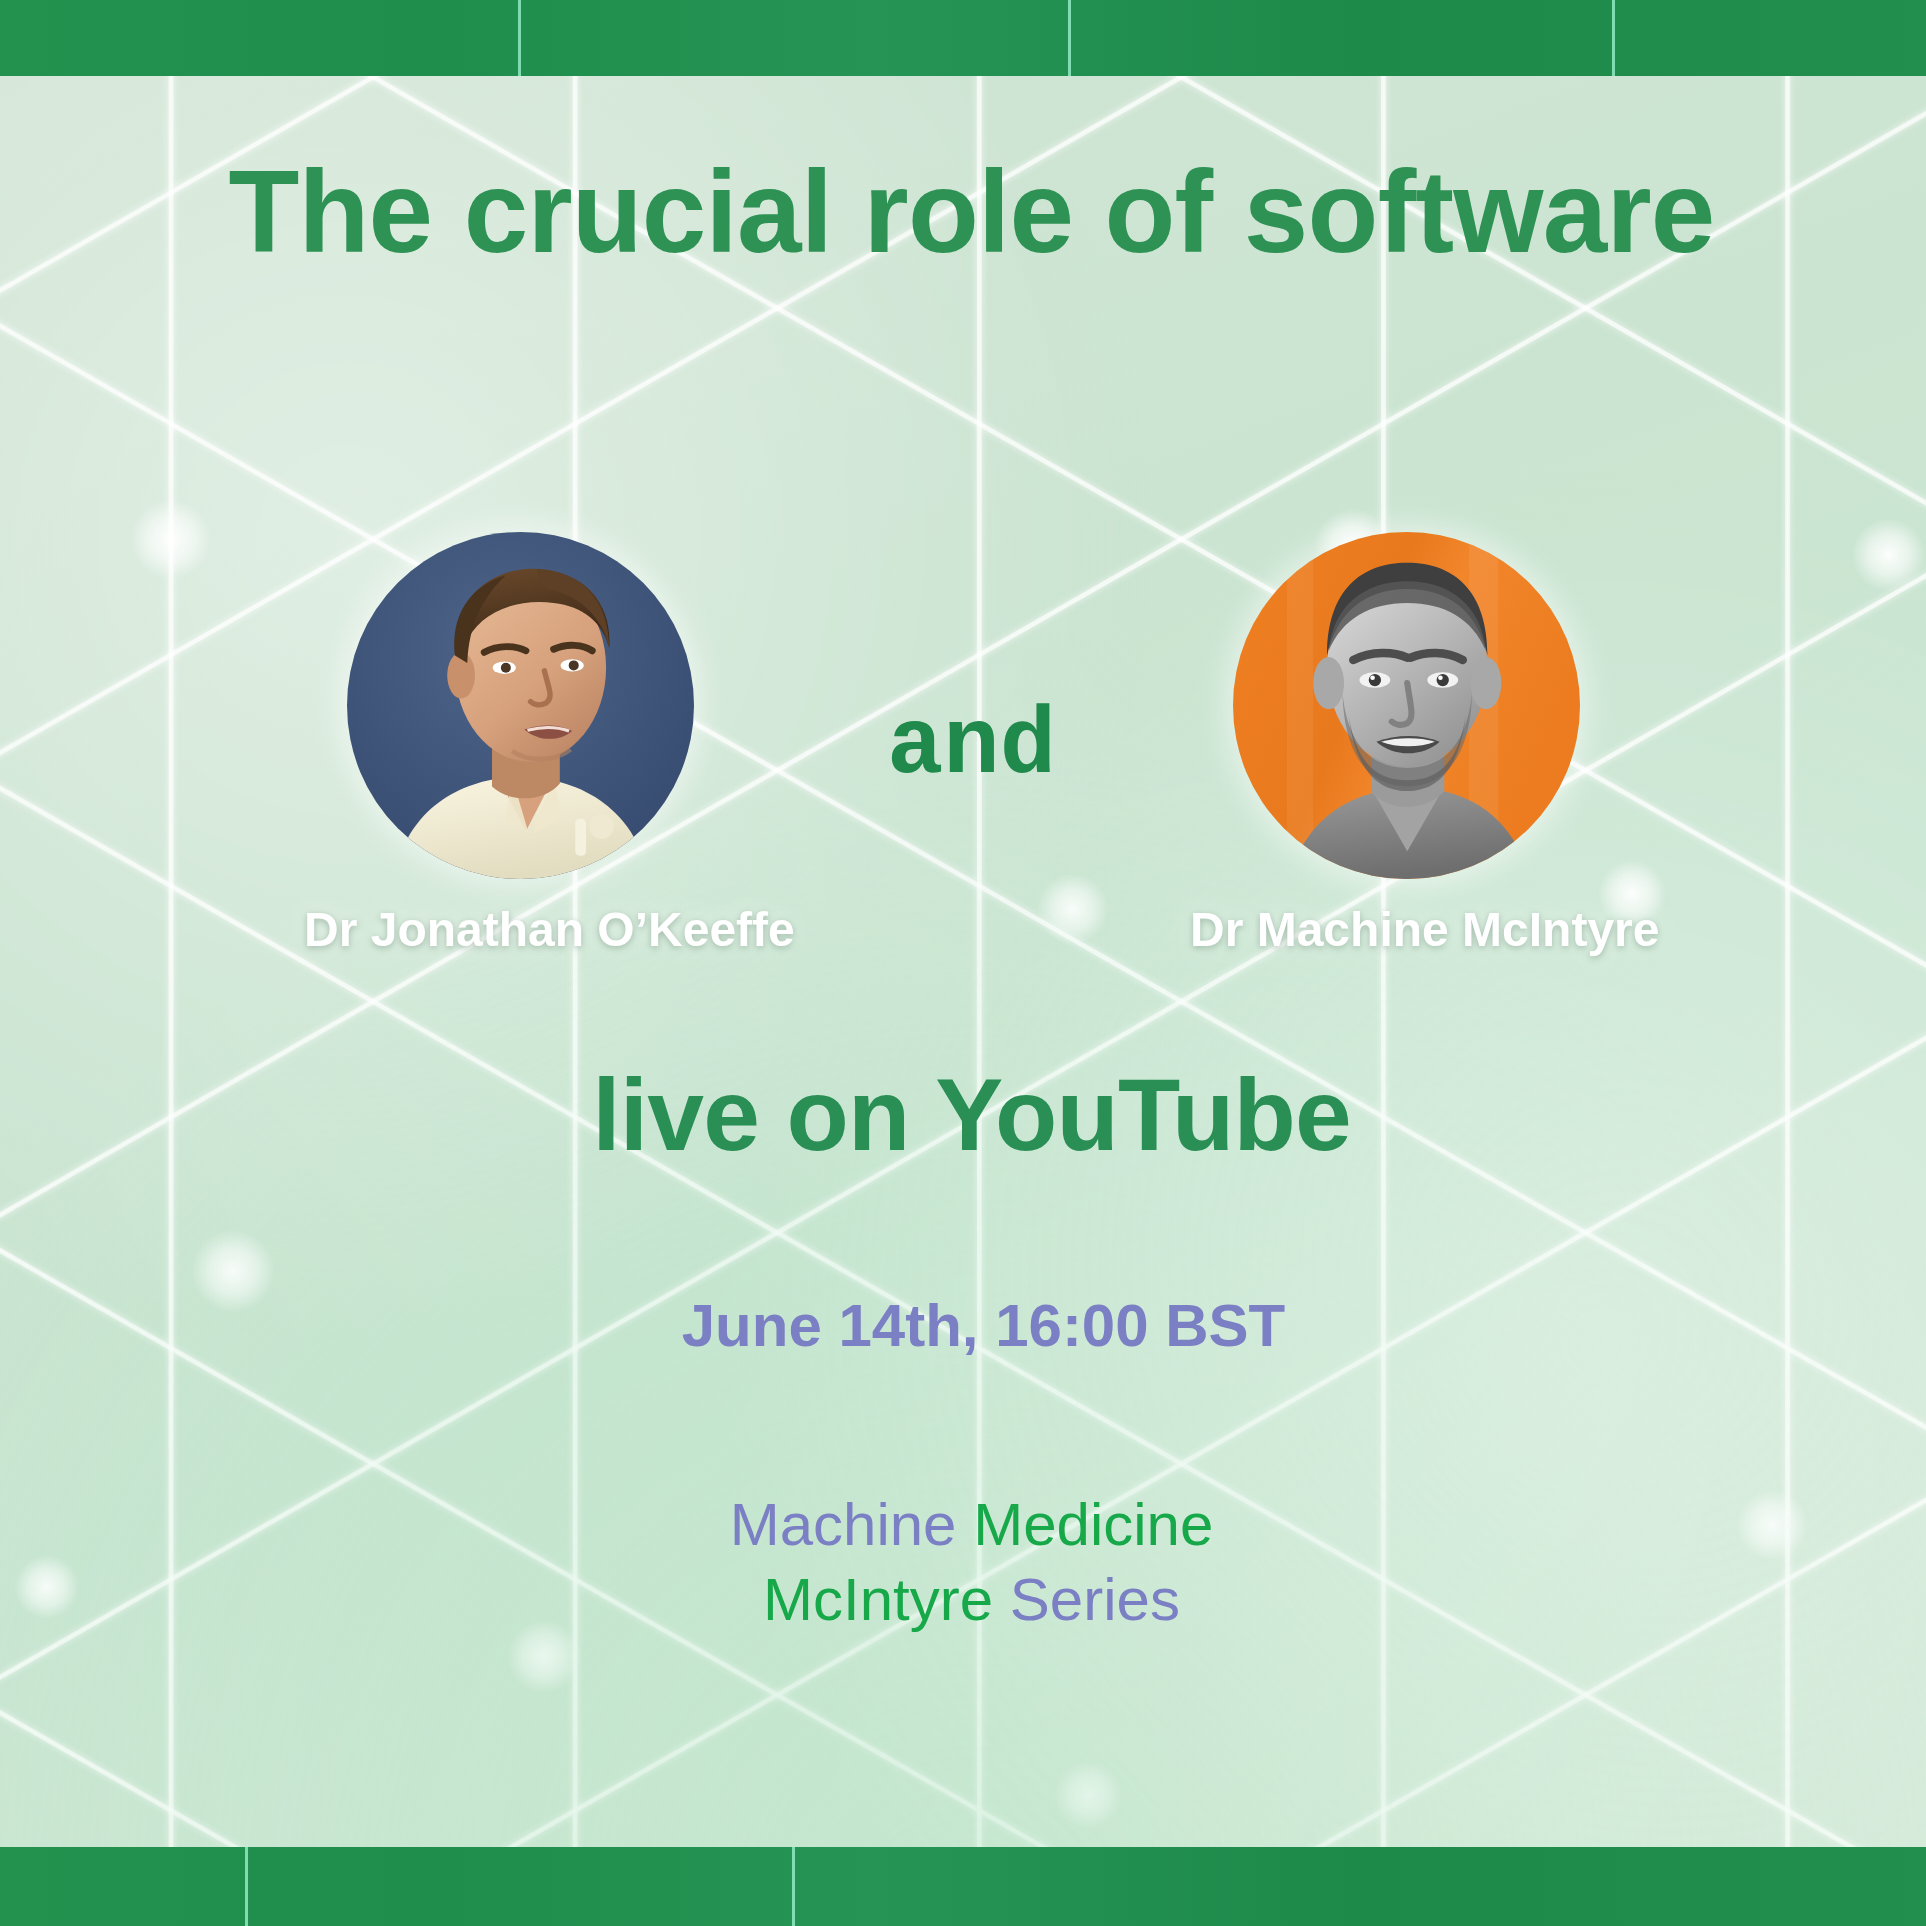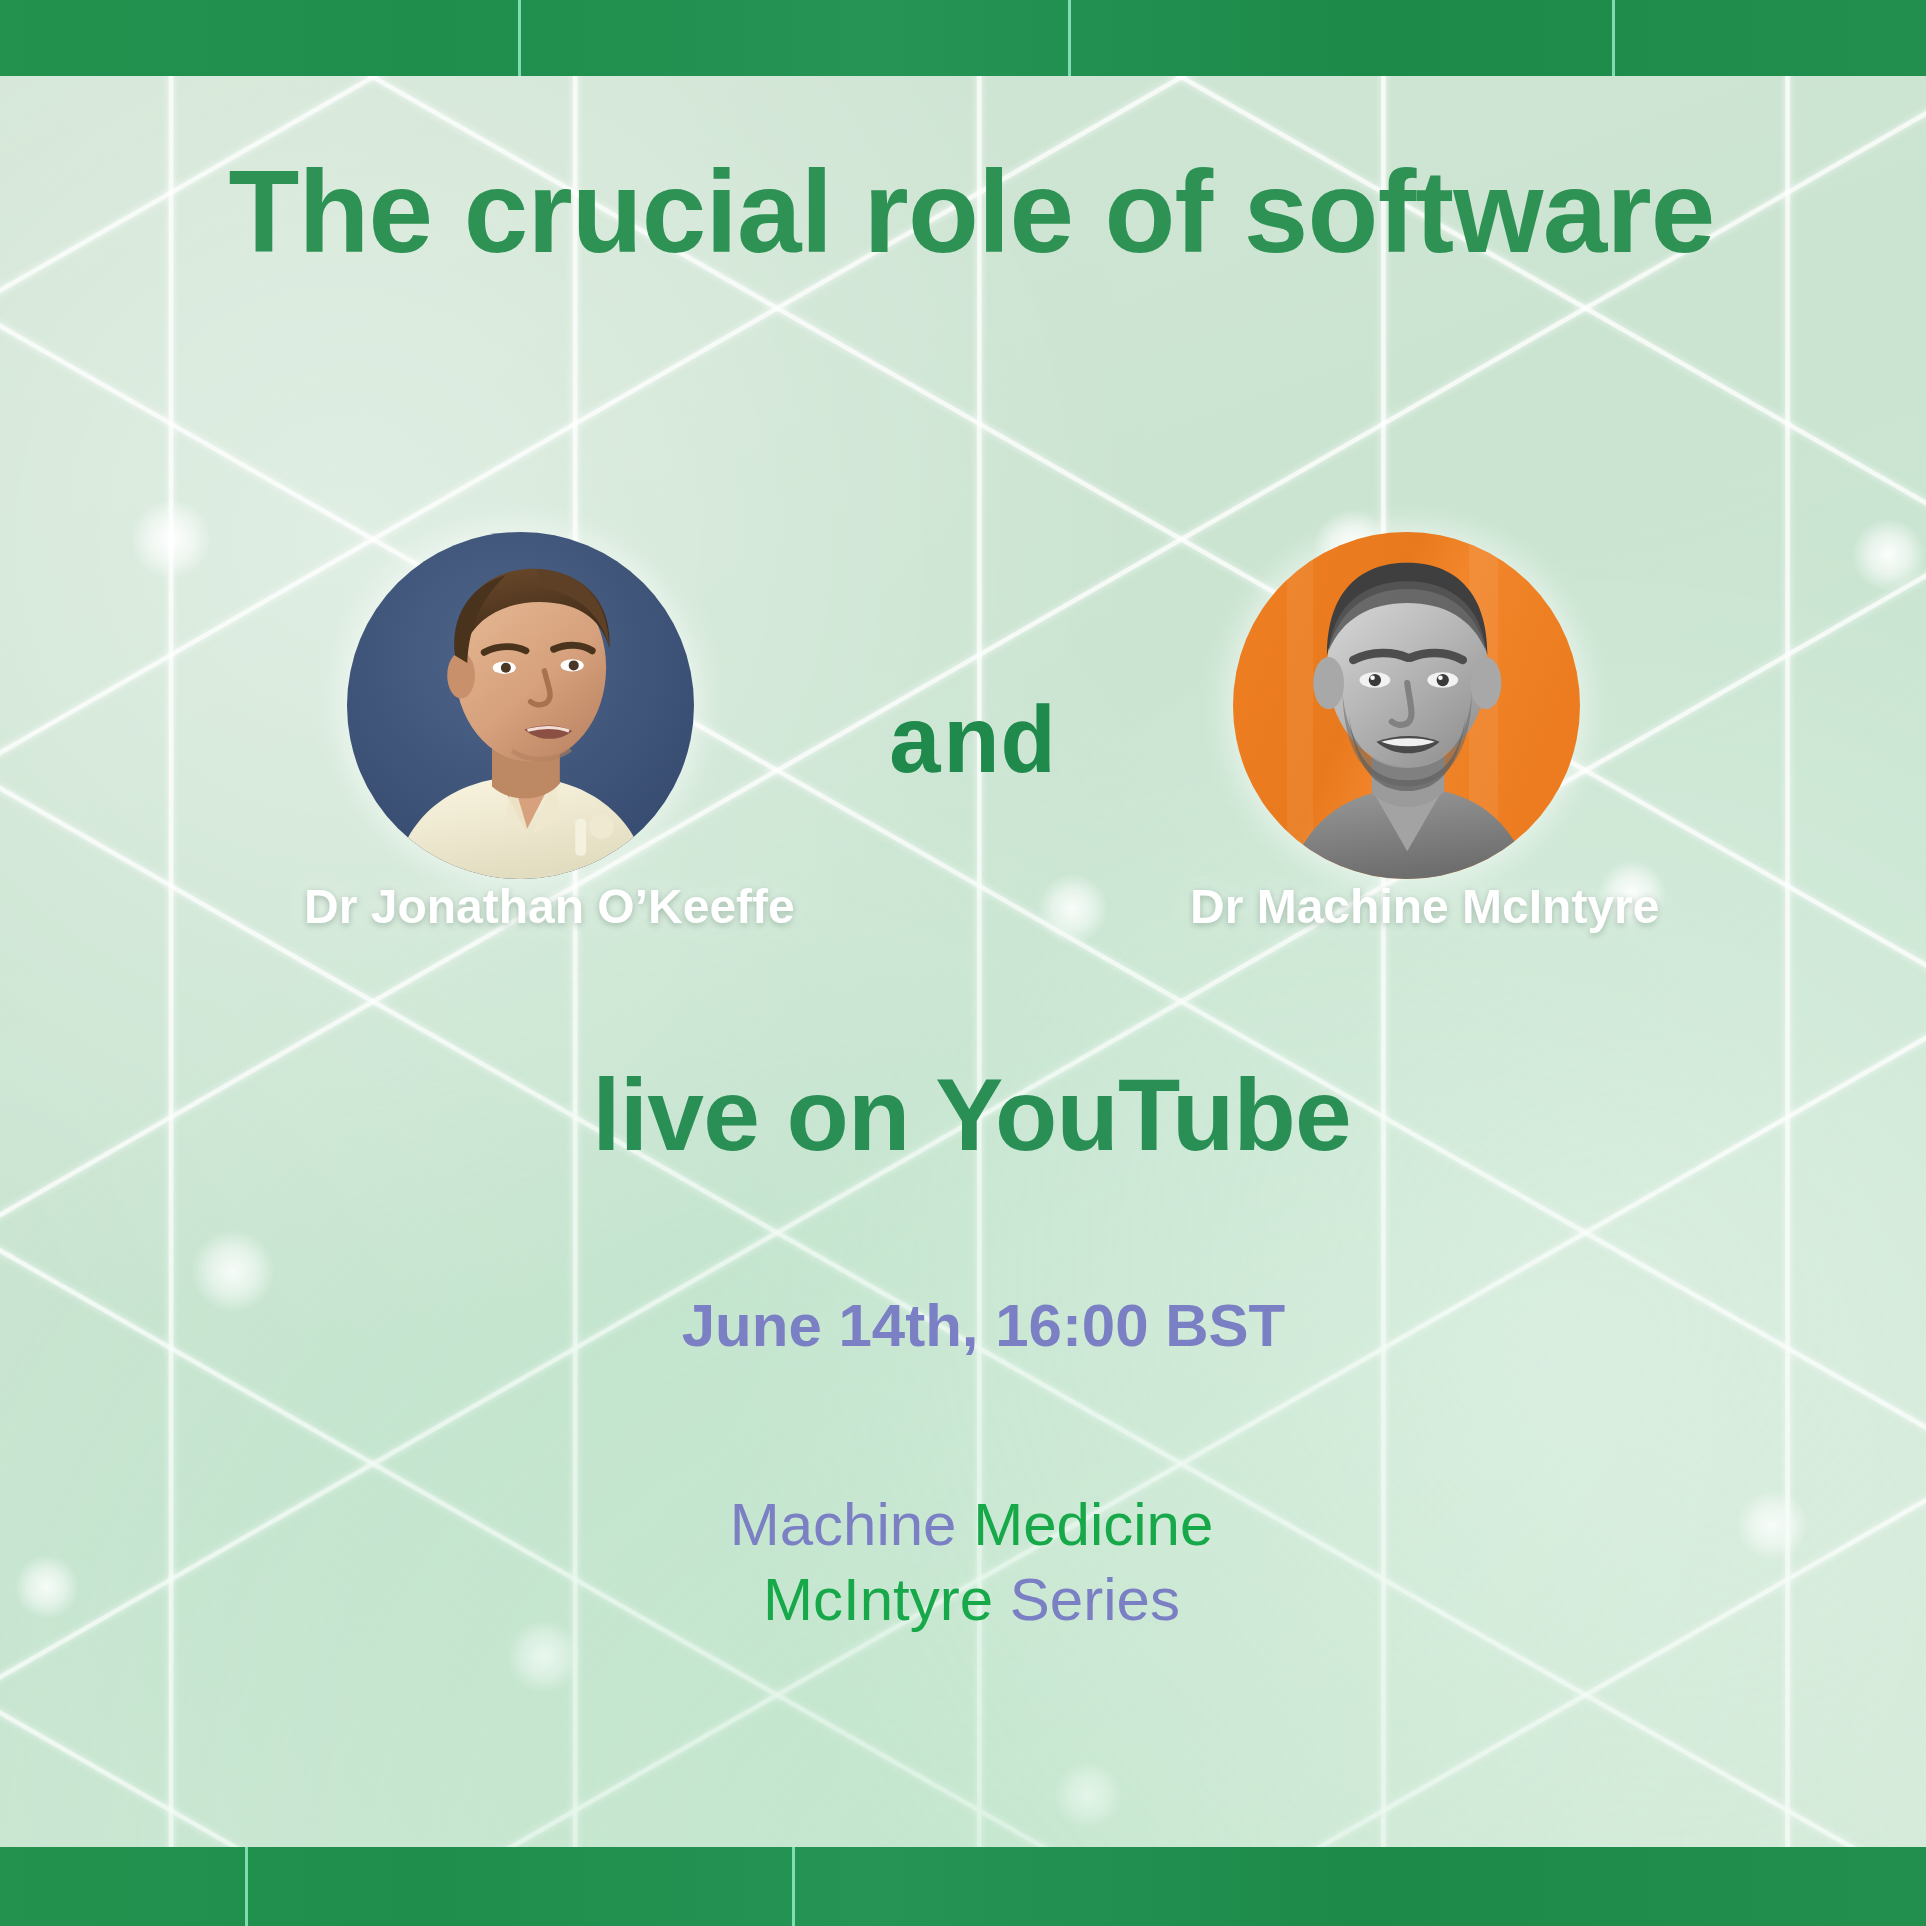--- a/index.html
+++ b/index.html
@@ -93,20 +93,21 @@
     width: 347px;
     height: 347px;
     margin: 0 auto;
     border-radius: 50%;
     overflow: hidden;
     box-shadow: 0 0 26px 9.2px rgba(255,255,255,0.45);
   }
   .avatar svg { display: block; width: 100%; height: 100%; }
 
   .speaker-name {
+    margin-top: 23px;
     font-size: 48px;
     font-weight: bold;
     color: #ffffff;
     text-shadow: 0 2.3px 7.7px rgba(110,140,120,0.55), 0 0 20px rgba(255,255,255,0.5);
     white-space: nowrap;
   }
 
   .and-word {
     position: absolute;
     top: 694px;

